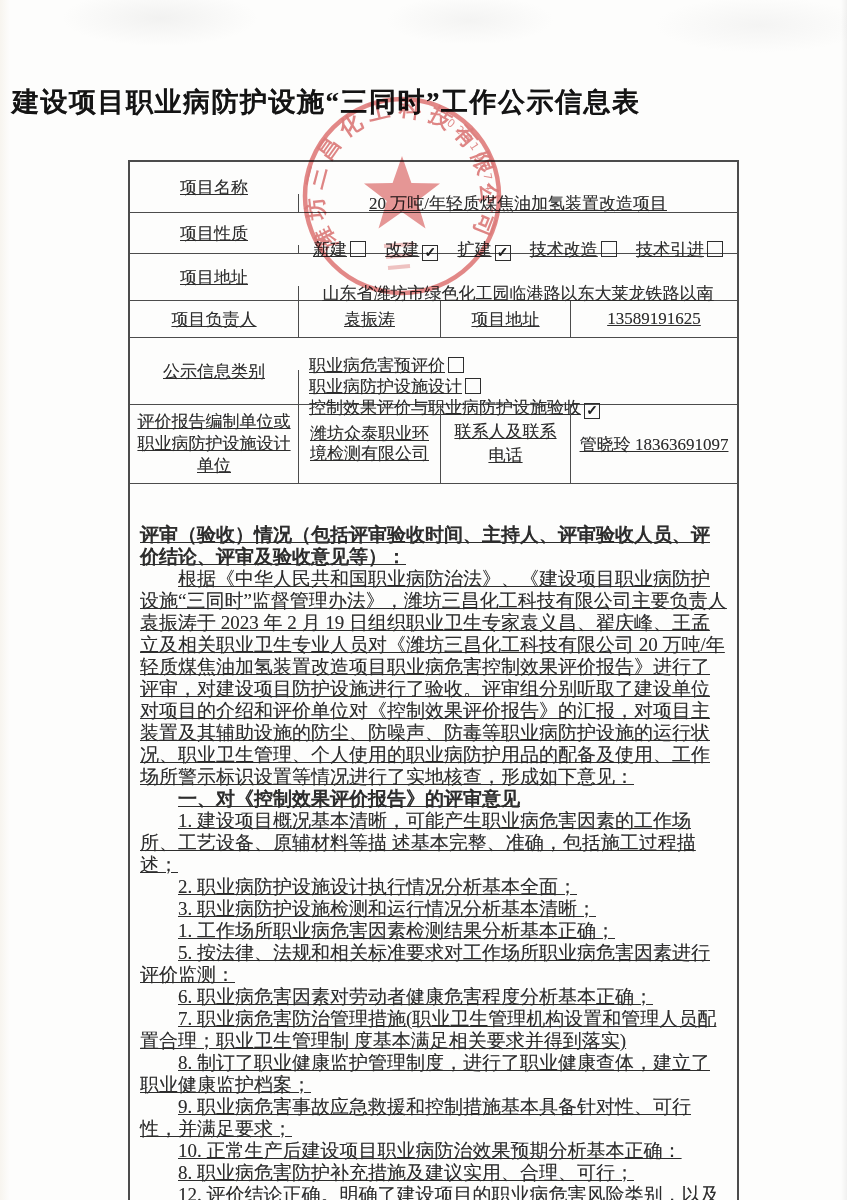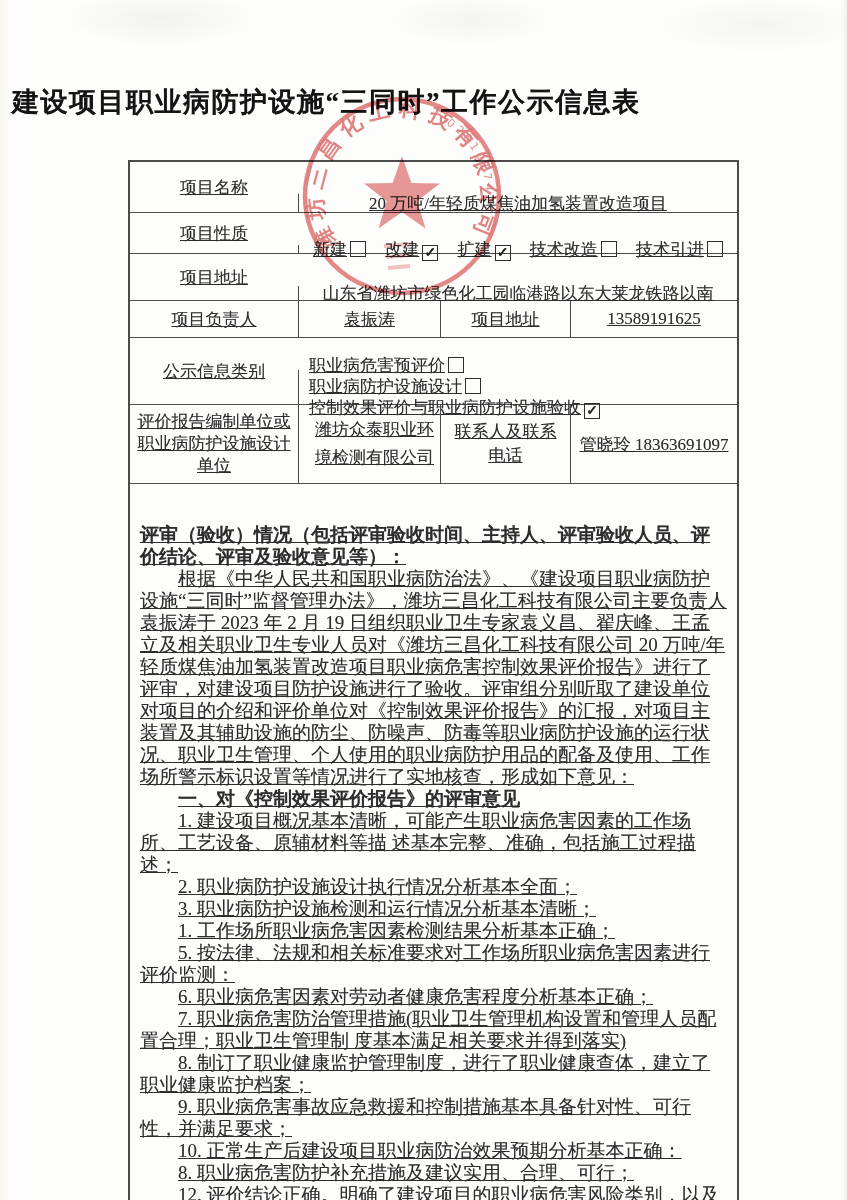--- a/index.html
+++ b/index.html
@@ -36,21 +36,21 @@
   .row{display:flex;border-top:1.5px solid #4c4c4c;}
   .row:first-child{border-top:none;}
   .cell{
     box-sizing:border-box;
     border-left:1.5px solid #4c4c4c;
     display:flex;align-items:center;justify-content:center;
     padding:2px 6px;text-align:center;text-decoration:underline;
   }
   .cell:first-child{border-left:none;}
   .c1{width:168px;flex:none;}
-  .c2{width:142px;flex:none;text-align:right;}
+  .c2{width:142px;flex:none;}
   .c3{width:130px;flex:none;}
   .c4{flex:1;}
   .span3{flex:1;margin-top:32px;}
   .h50{height:50px}.h46{height:46px}.h40{height:40px}.h36{height:36px}.h66{height:66px}.h78{height:78px}
   .nature-cell{justify-content:space-between;padding:0 14px;}
   .cat-cell{flex-direction:column;align-items:flex-start;justify-content:center;padding:3px 10px;line-height:21px;text-align:left;}
   .opt{white-space:nowrap;}
   .cb{
     display:inline-block;width:14px;height:14px;
     border:1.7px solid #2e2e2e;
@@ -120,21 +120,21 @@
       <div class="cell c1">公示信息类别</div>
       <div class="cell span3 cat-cell" id="category-options">
           <div class="opt"><span>职业病危害预评价</span><span class="cb"></span></div>
           <div class="opt"><span>职业病防护设施设计</span><span class="cb"></span></div>
           <div class="opt"><span>控制效果评价与职业病防护设施验收</span><span class="cb">✓</span></div>
         </div>
     </div>
 
     <div class="row h78">
       <div class="cell c1" style="line-height:22px;">评价报告编制单位或职业病防护设施设计单位</div>
-      <div class="cell c2" style="line-height:28px;">潍坊众泰职业环境检测有限公司</div>
+      <div class="cell c2" style="line-height:20px;">潍坊众泰职业环境检测有限公司</div>
       <div class="cell c3" style="line-height:24px;">联系人及联系电话</div>
       <div class="cell c4">管晓玲 18363691097</div>
     </div>
 
     <div class="row">
       <div class="cell span3 review-cell" id="review-cell">
           <p class="b">评审（验收）情况（包括评审验收时间、主持人、评审验收人员、评价结论、评审及验收意见等）：</p>
           <p class="ind">根据《中华人民共和国职业病防治法》、《建设项目职业病防护设施“三同时”监督管理办法》，潍坊三昌化工科技有限公司主要负责人袁振涛于 2023 年 2 月 19 日组织职业卫生专家袁义昌、翟庆峰、王孟立及相关职业卫生专业人员对《潍坊三昌化工科技有限公司 20 万吨/年轻质煤焦油加氢装置改造项目职业病危害控制效果评价报告》进行了评审，对建设项目防护设施进行了验收。评审组分别听取了建设单位对项目的介绍和评价单位对《控制效果评价报告》的汇报，对项目主装置及其辅助设施的防尘、防噪声、防毒等职业病防护设施的运行状况、职业卫生管理、个人使用的职业病防护用品的配备及使用、工作场所警示标识设置等情况进行了实地核查，形成如下意见：</p>
           <p class="ind b">一、对《控制效果评价报告》的评审意见</p>
           <p class="ind">1. 建设项目概况基本清晰，可能产生职业病危害因素的工作场所、工艺设备、原辅材料等描 述基本完整、准确，包括施工过程描述；</p>

